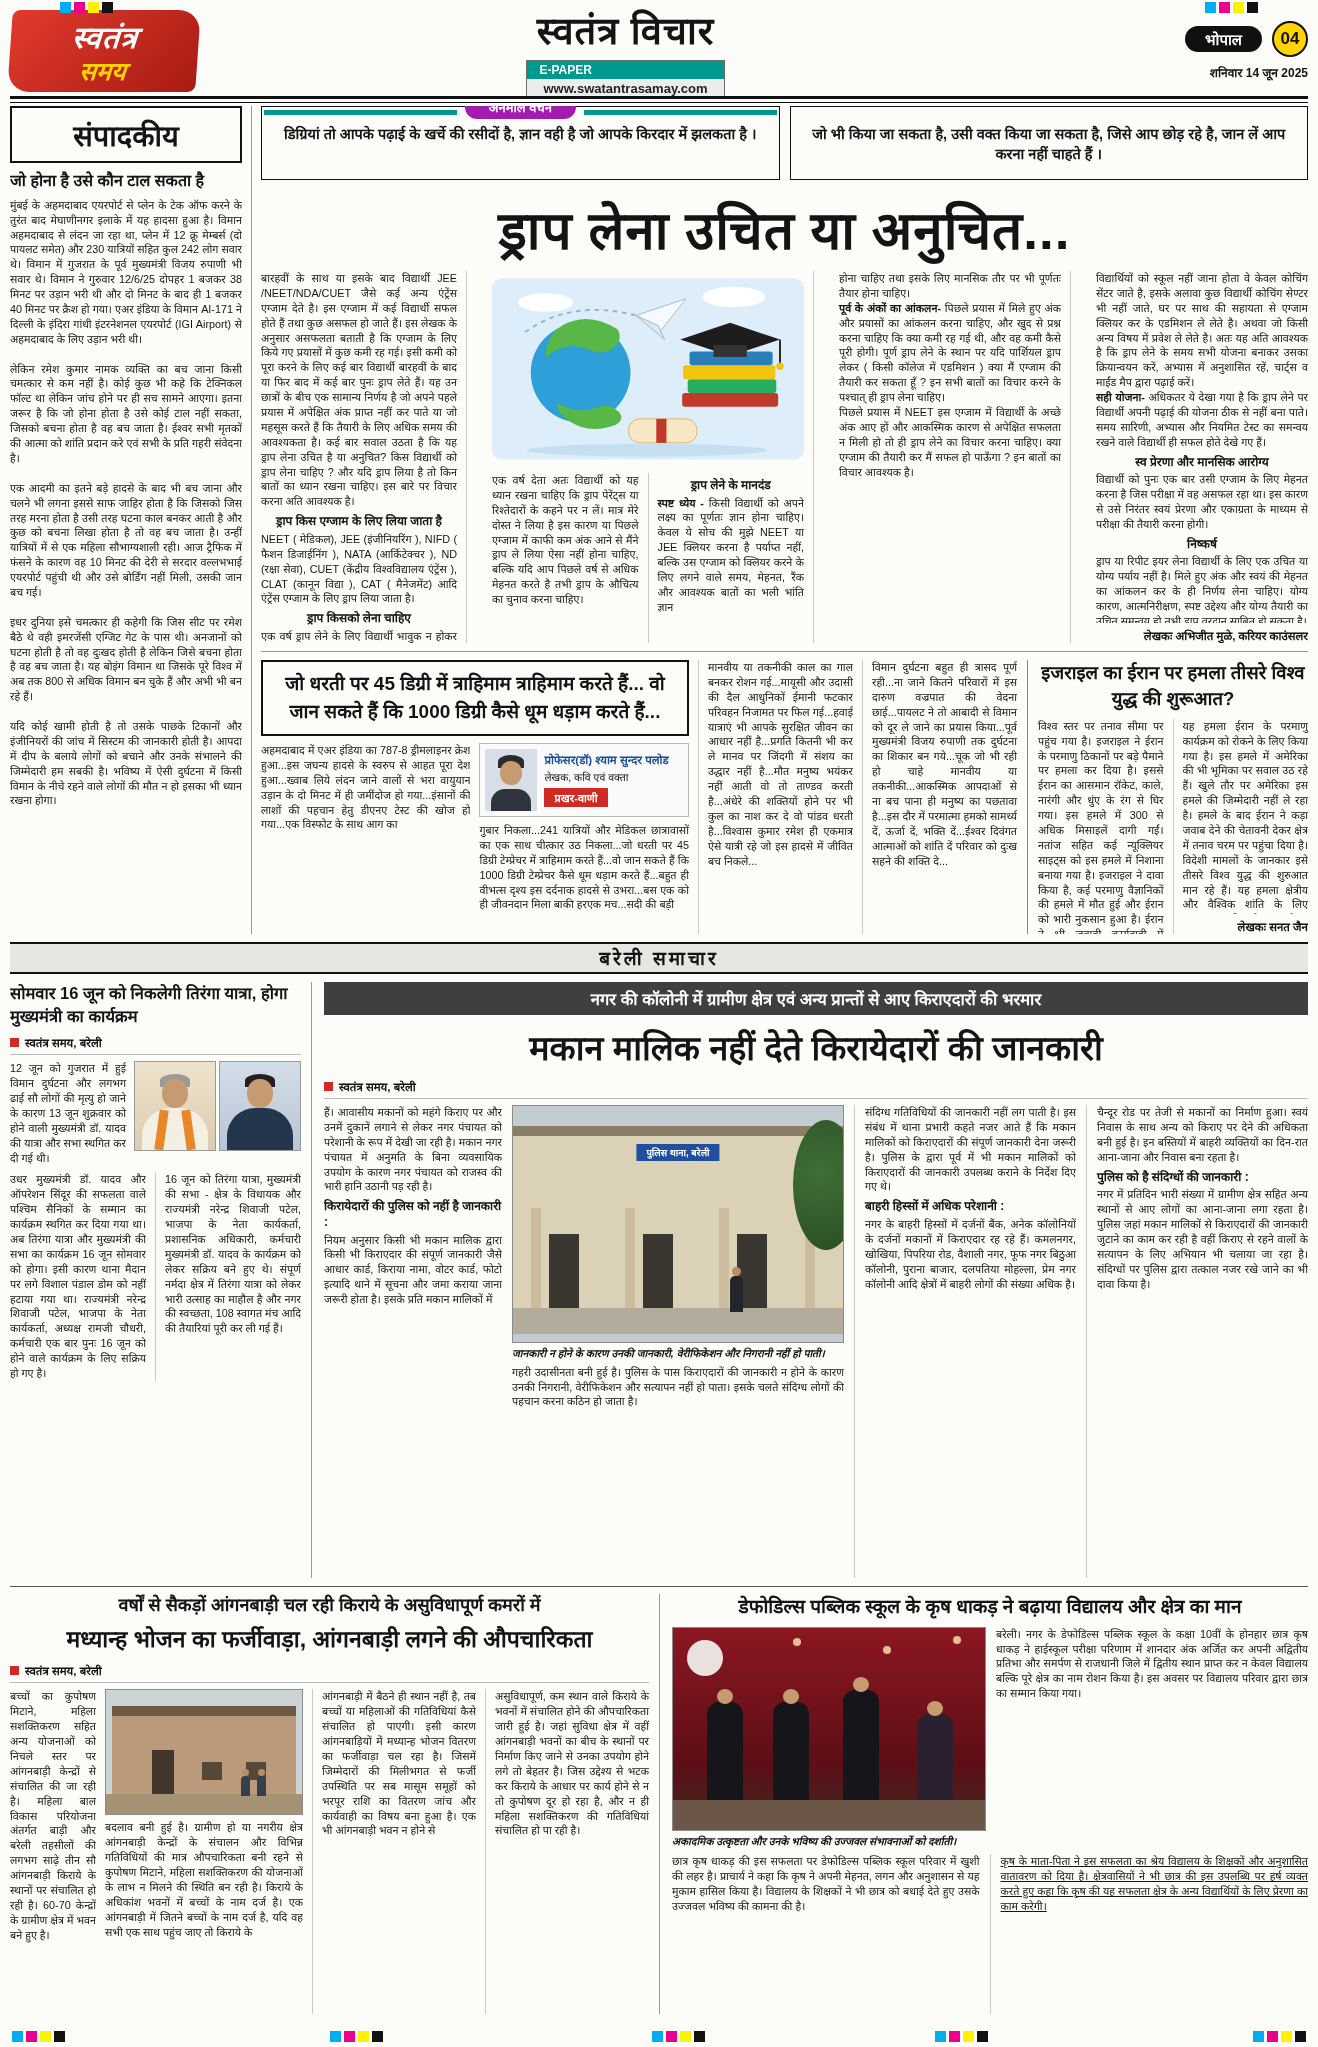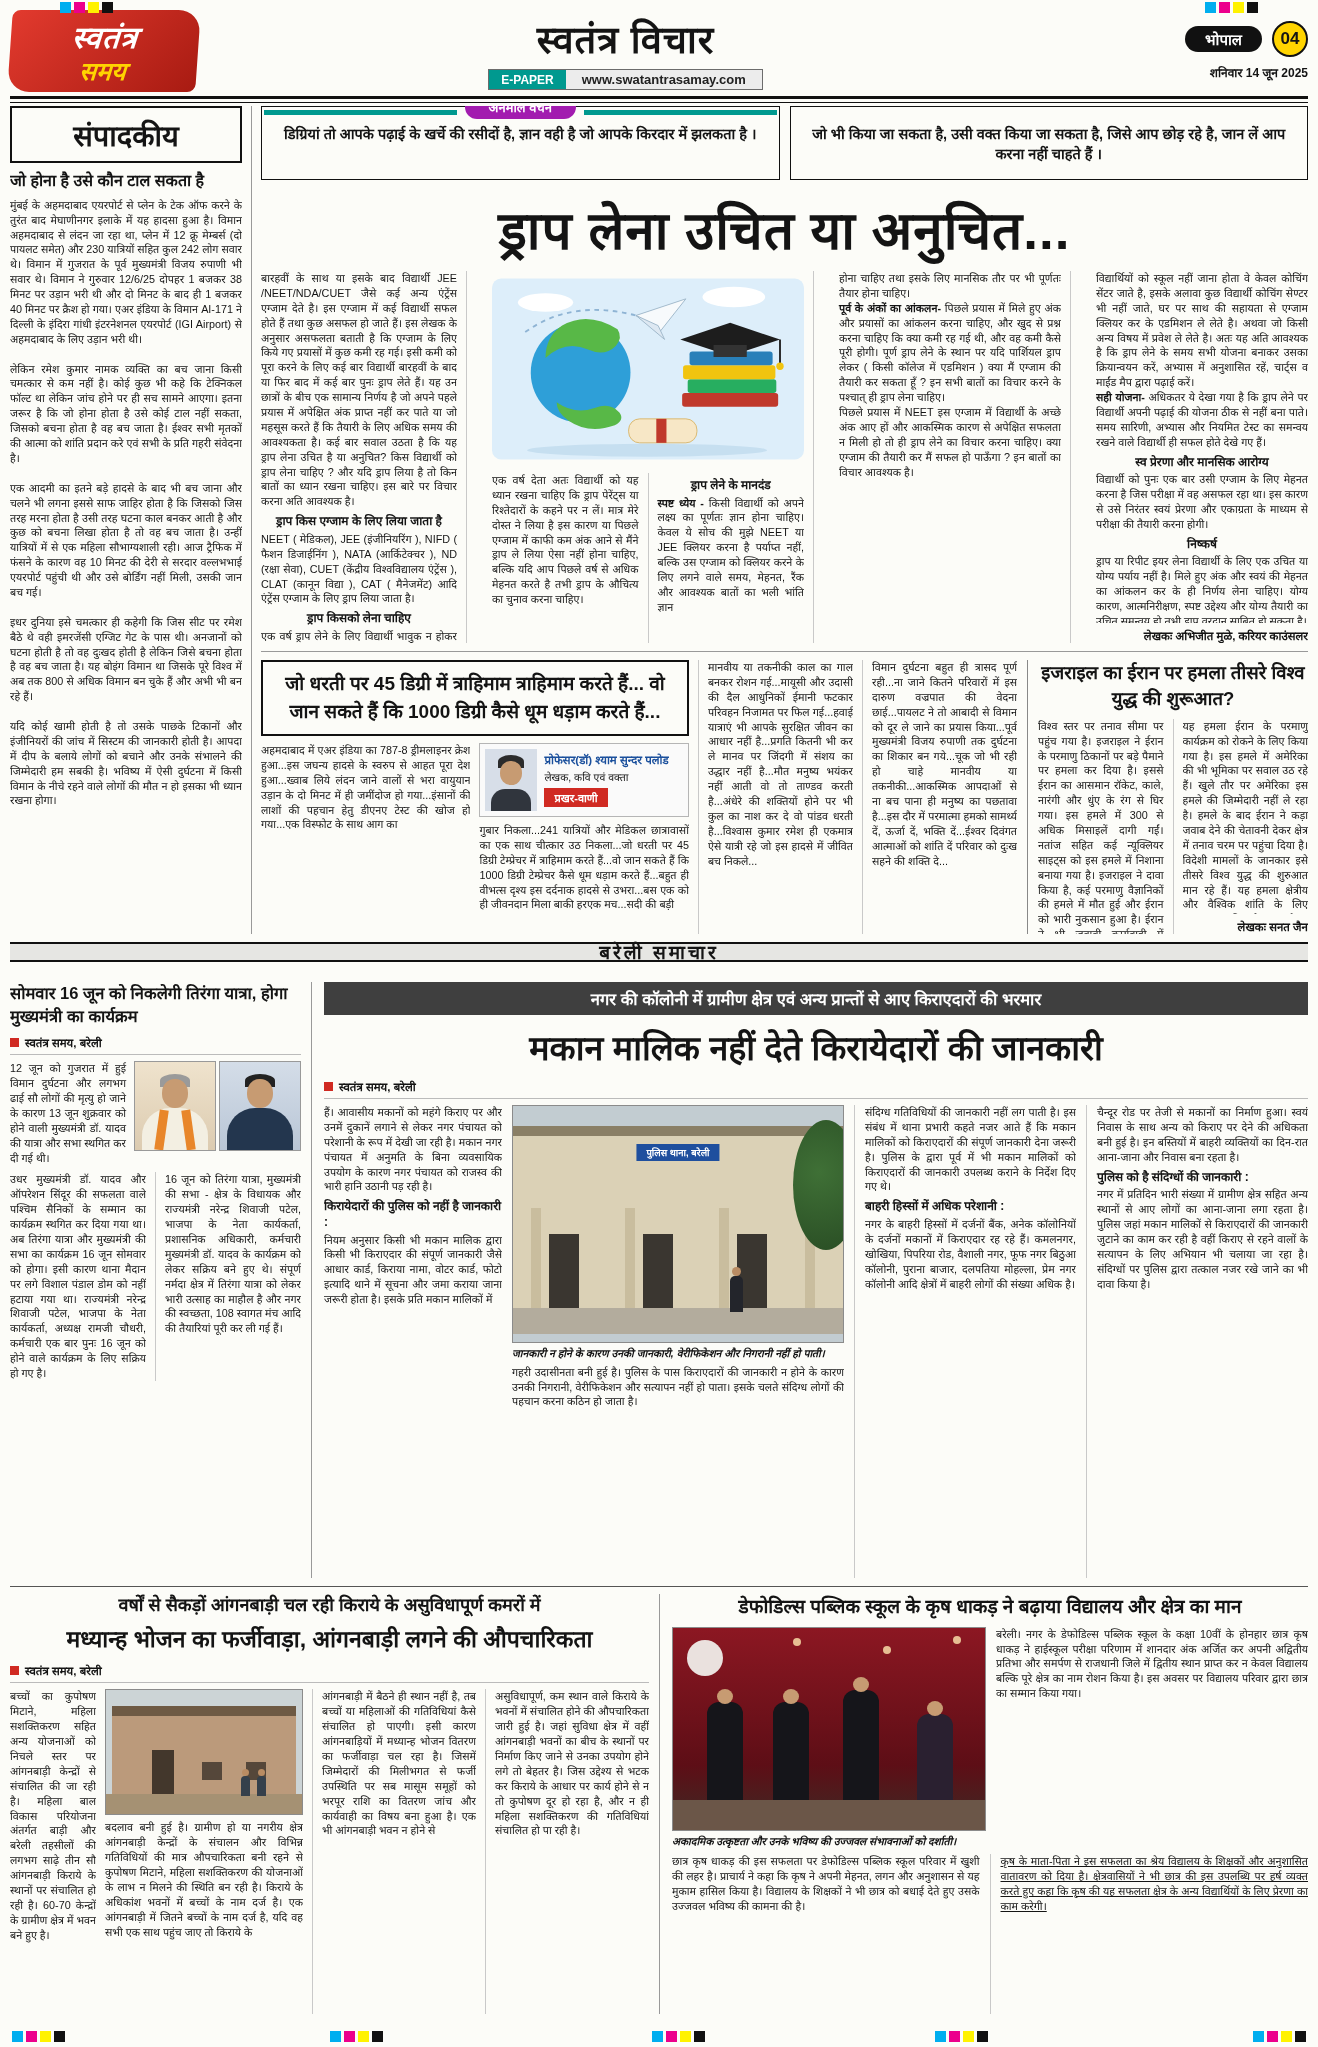--- a/index.html
+++ b/index.html
@@ -22,21 +22,21 @@
 .reg.b4{bottom:5px;right:330px}.reg.b5{bottom:5px;right:12px}
 
 
 .masthead{position:absolute;top:10px;left:10px;width:1298px;height:82px;display:flex;align-items:stretch;}
 .logo{width:188px;background:linear-gradient(135deg,#e23a2e,#a81b12);border-radius:8px 22px 8px 22px;color:#fff;
   display:flex;flex-direction:column;align-items:center;justify-content:center;transform:skewX(-4deg);}
 .logo-top{font-size:30px;font-weight:bold;font-style:italic;letter-spacing:1px;}
 .logo-bottom{font-size:25px;font-weight:bold;font-style:italic;color:#ffd400;margin-top:-4px;}
 .mh-center{flex:1;display:flex;flex-direction:column;align-items:center;justify-content:center;}
 .page-title{font-size:38px;font-weight:bold;letter-spacing:1px;}
-.epaper-bar{margin-top:5px;display:flex;align-items:stretch;border:1px solid #6c6c6c;}
+.epaper-bar{margin-top:5px;display:flex;align-items:stretch;border:1px solid #6c6c6c;flex-direction:column;}
 .epaper-badge{background:#00998f;color:#fff;font-weight:bold;font-size:12px;padding:2px 12px;display:flex;align-items:center;}
 .website{font-size:13px;font-weight:bold;padding:2px 16px;color:#222;background:#ececec;}
 .mh-right{width:255px;display:flex;flex-direction:column;align-items:flex-end;justify-content:center;gap:7px;}
 .mh-right-top{display:flex;align-items:center;gap:10px;}
 .city-pill{background:#111;color:#fff;font-weight:bold;font-size:15px;padding:3px 20px;border-radius:15px;}
 .page-no{background:#ffd400;border:2px solid #111;font-weight:bold;font-size:17px;width:36px;height:36px;border-radius:50%;
   display:flex;align-items:center;justify-content:center;}
 .date-line{font-size:12px;font-weight:bold;}
 .mh-rule{position:absolute;top:96px;left:10px;width:1298px;height:7px;border-top:3px solid #111;border-bottom:1px solid #111;}
 
@@ -85,21 +85,21 @@
 .author-role{font-size:10.5px;margin-top:2px;}
 .tag-red{background:#d02a22;color:#fff;font-weight:bold;font-size:11px;padding:2px 10px;display:inline-block;margin-top:4px;}
 .israel{flex:1;border-left:1px solid #888;padding-left:10px;display:flex;flex-direction:column;overflow:hidden;}
 .israel-hl{font-size:18.5px;font-weight:bold;text-align:center;line-height:1.4;margin-bottom:7px;}
 .i-cols{display:flex;gap:9px;flex:1;overflow:hidden;}
 .i-cols>div{flex:1;overflow:hidden;display:flex;flex-direction:column;}
 .i-cols>div+div{border-left:1px solid #c9c9c9;padding-left:9px;}
 .i-cols .flow{flex:1;overflow:hidden;}
 
 
-.bareli-banner{position:absolute;top:942px;left:10px;width:1298px;height:20px;background:#e6e6e3;
+.bareli-banner{position:absolute;top:942px;left:10px;width:1298px;height:32px;background:#e6e6e3;
   border-top:2px solid #111;border-bottom:2px solid #111;display:flex;align-items:center;justify-content:center;
   font-size:19px;font-weight:bold;letter-spacing:3px;}
 
 
 .row1{position:absolute;top:982px;left:10px;width:1298px;height:596px;display:flex;gap:12px;overflow:hidden;}
 .tiranga{width:302px;border-right:1px solid #999;padding-right:10px;overflow:hidden;}
 .t-headline{font-size:16.5px;font-weight:bold;line-height:1.4;}
 .byline{display:flex;align-items:center;gap:6px;font-size:11.5px;font-weight:bold;margin:7px 0 6px;
   padding-bottom:4px;border-bottom:1px solid #bbb;}
 .byline .sq{width:9px;height:9px;background:#d02a22;display:block;flex:none;}

